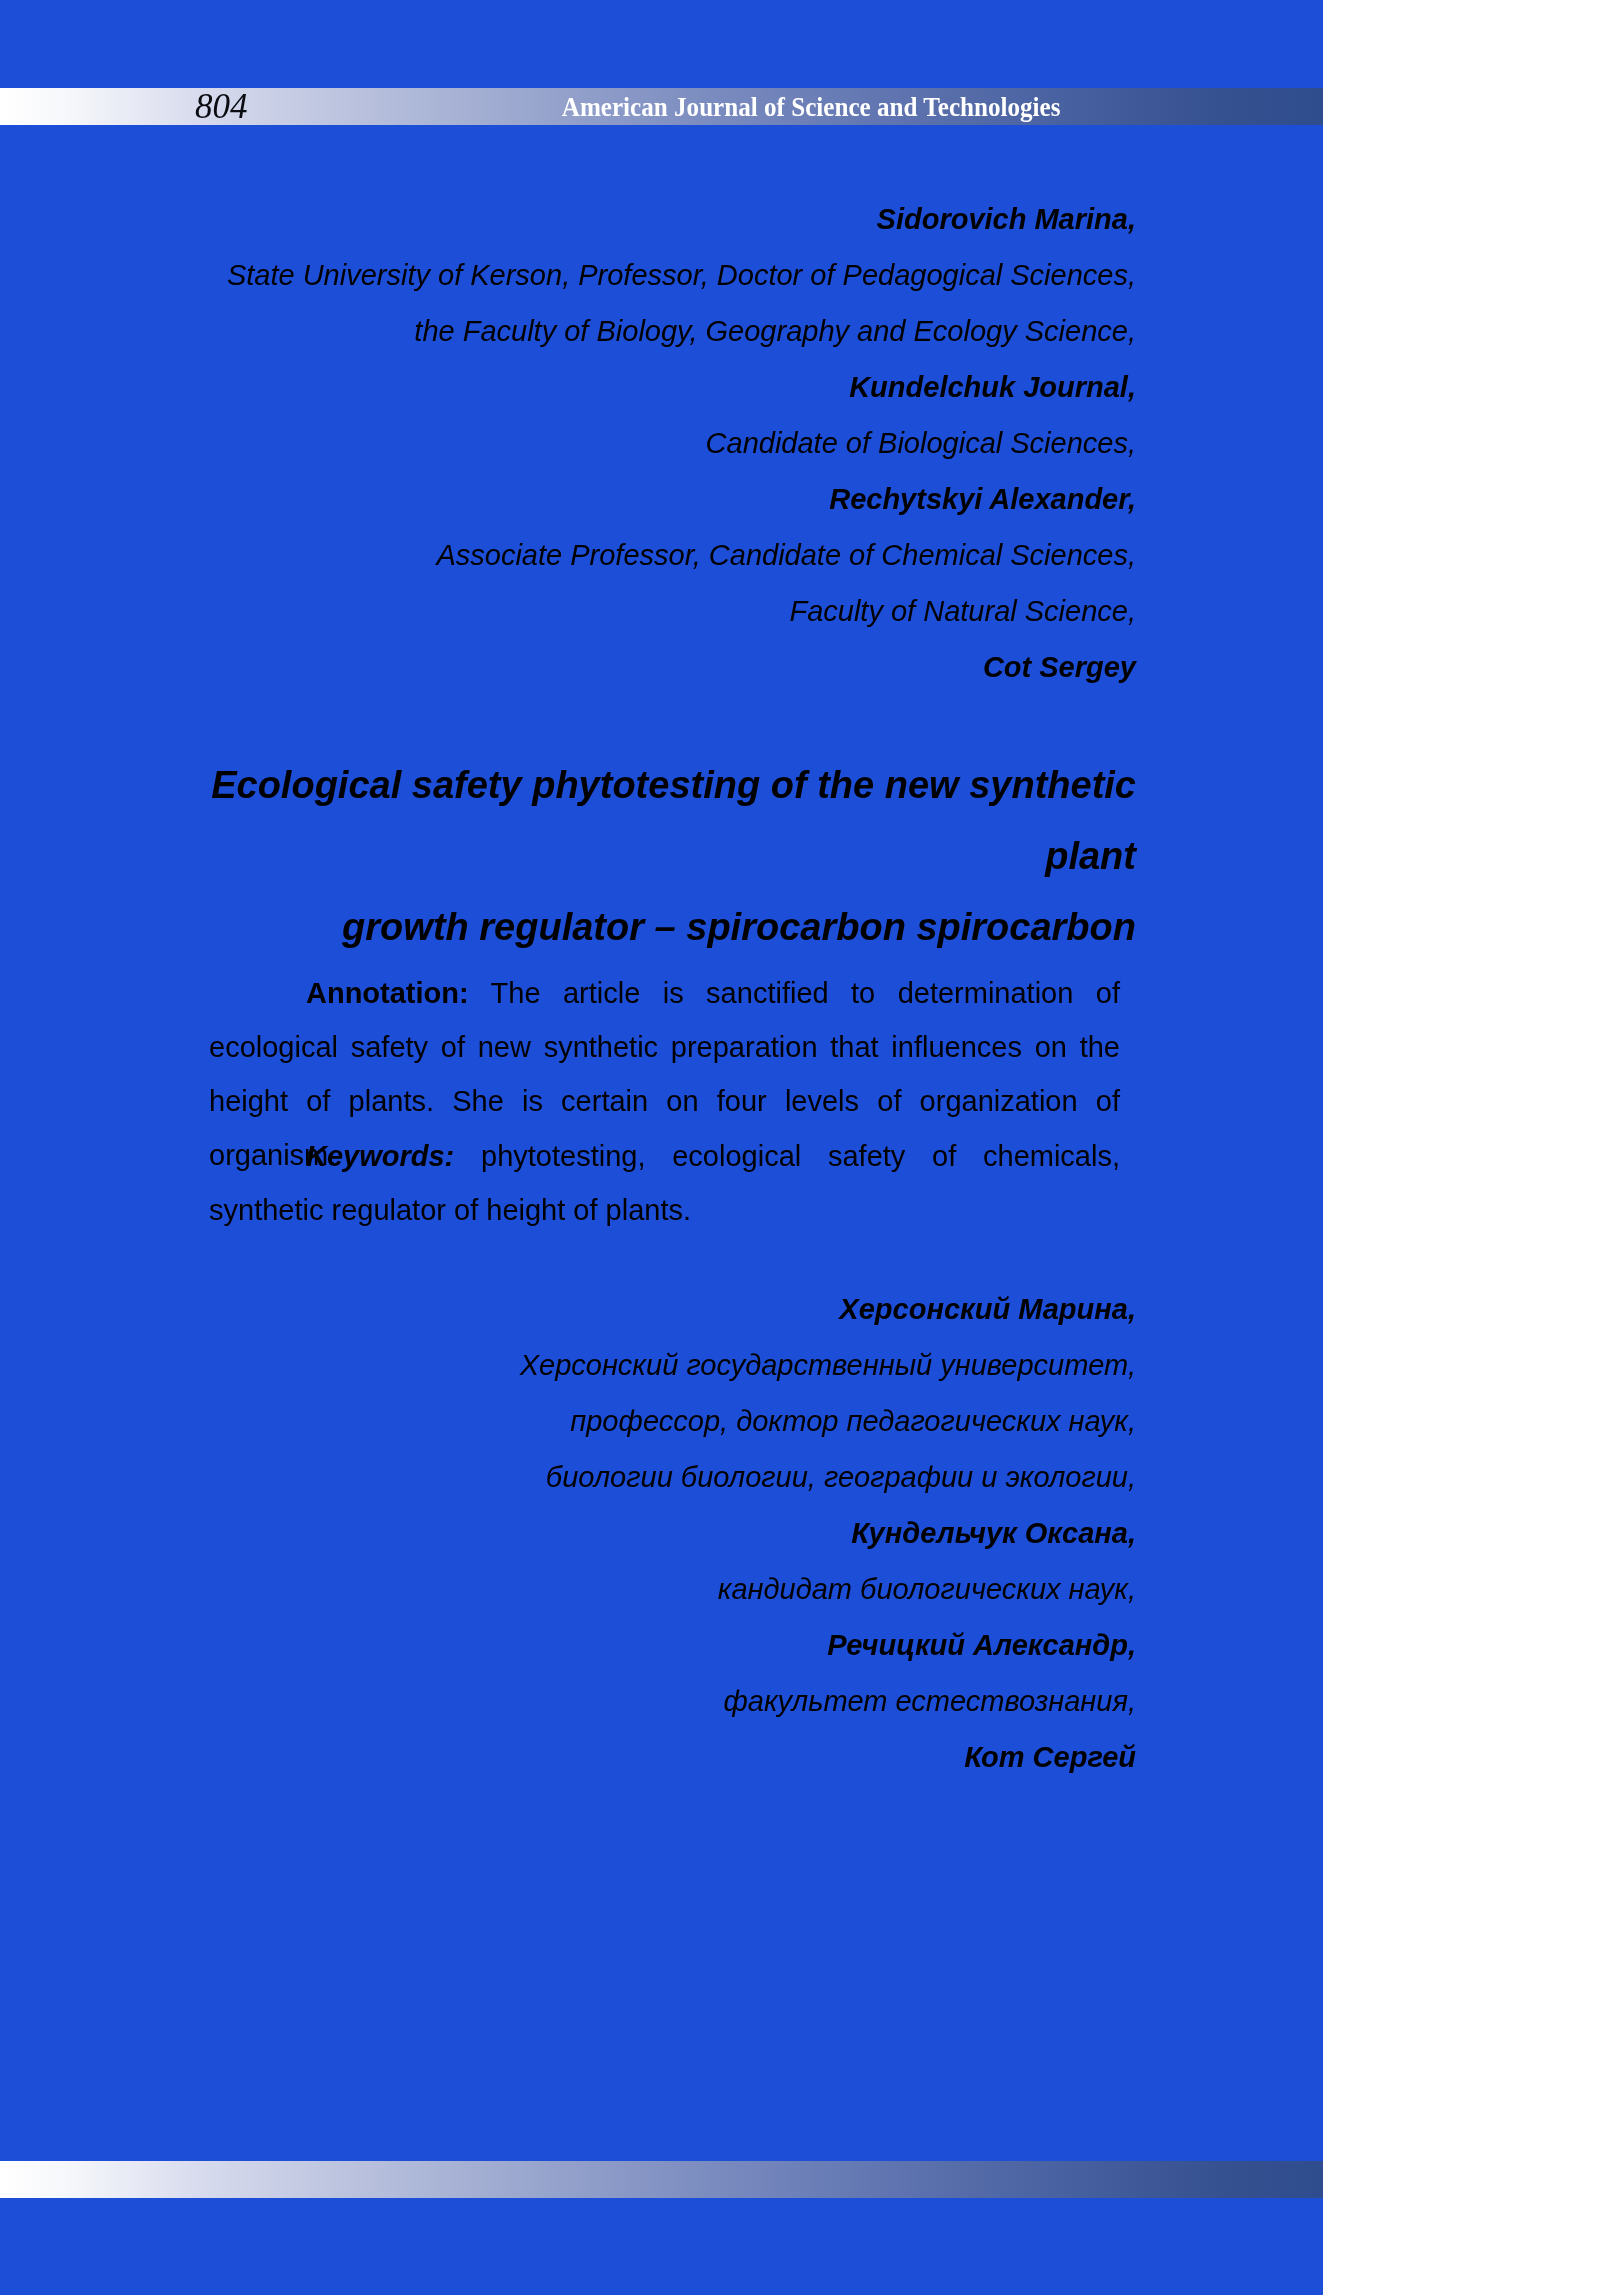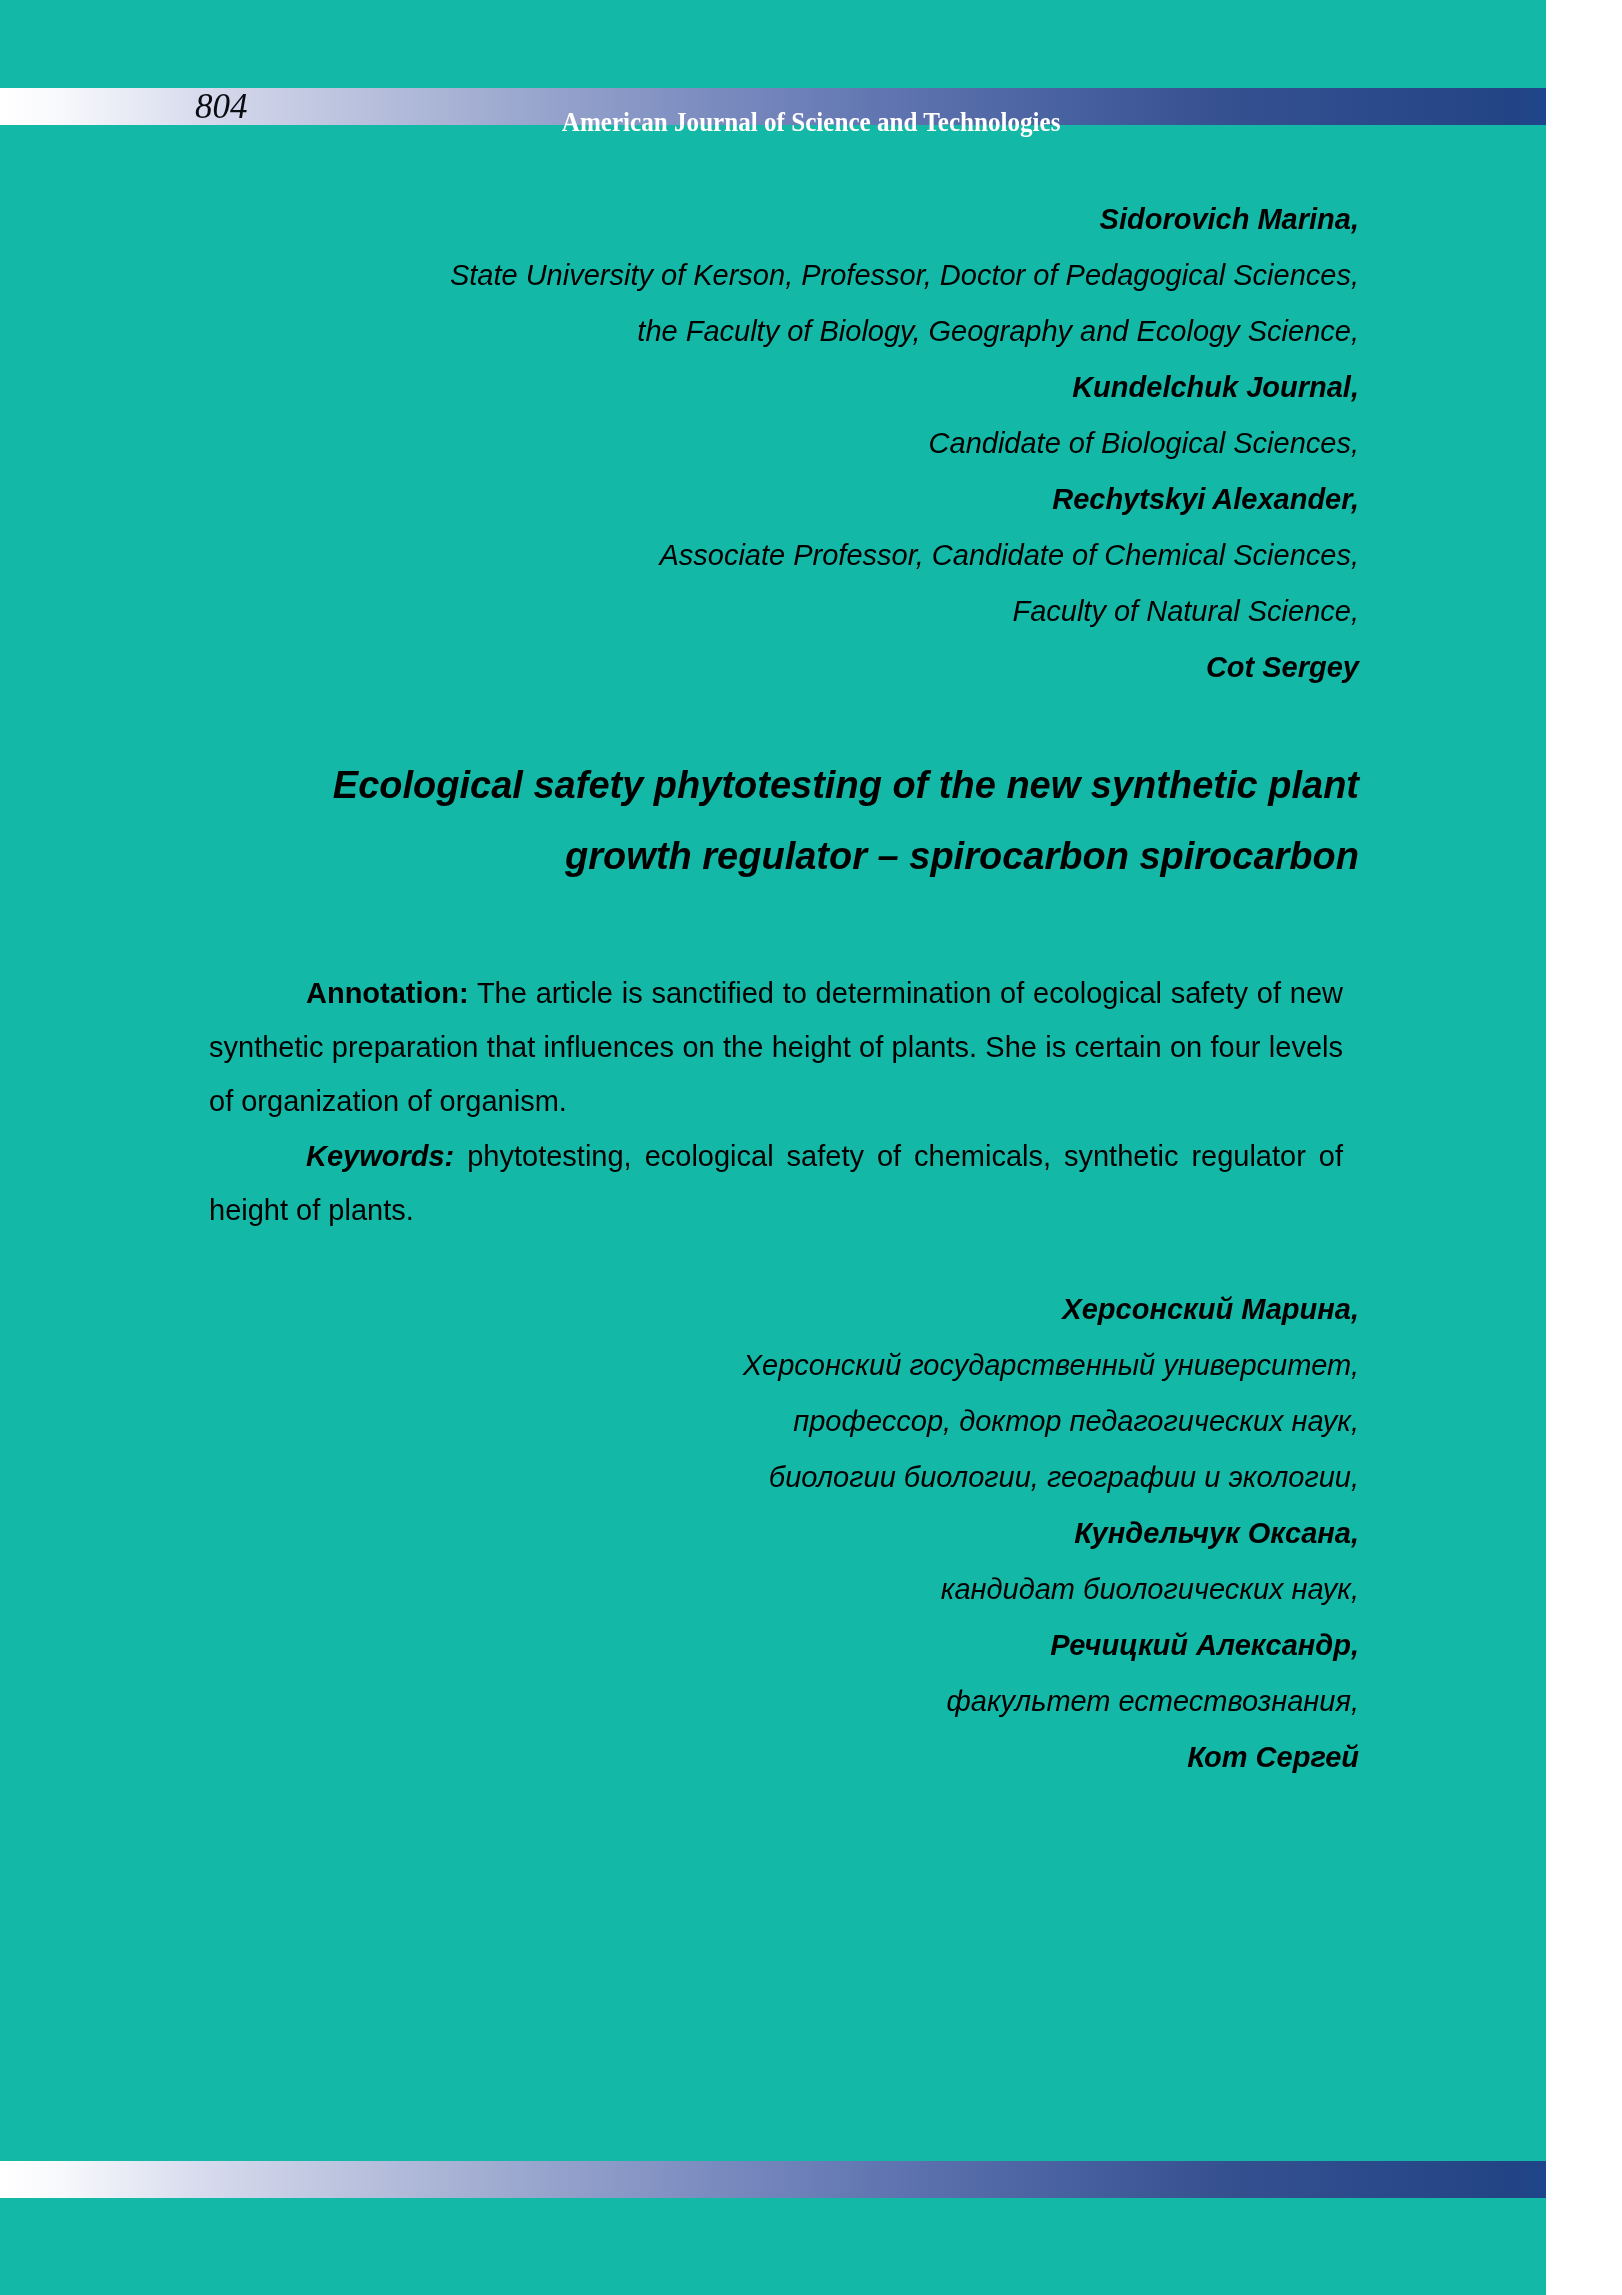--- a/index.html
+++ b/index.html
@@ -2,23 +2,23 @@
 <html style="font-size:10.5px"><head>
 <meta charset="utf-8">
 <style>
   html, body {
     margin: 0;
     padding: 0;
     background: #ffffff;
   }
   .page {
     position: relative;
-    width: 1546px;
+    width: 1323px;
     height: 2295px;
-    background: #14b8a6;
+    background: #1d4ed8;
     overflow: hidden;
     font-family: "Liberation Sans", sans-serif;
     color: #000000;
   }
 
   
   .bar {
     position: absolute;
     left: 0;
     width: 1623px;
@@ -47,21 +47,21 @@
     height: 37px;
     line-height: 37px;
     font-family: "Liberation Serif", serif;
     font-style: italic;
     font-size: 35px;
     color: #0b0b12;
   }
   .journal-title-wrap {
     position: absolute;
     left: 0;
-    top: 16px;
+    top: 1px;
     width: 100%;
     height: 37px;
     line-height: 37px;
     text-align: center;
   }
   .journal-title {
     display: inline-block;
     transform: scaleX(0.93);
     transform-origin: center;
     font-family: "Liberation Serif", serif;

